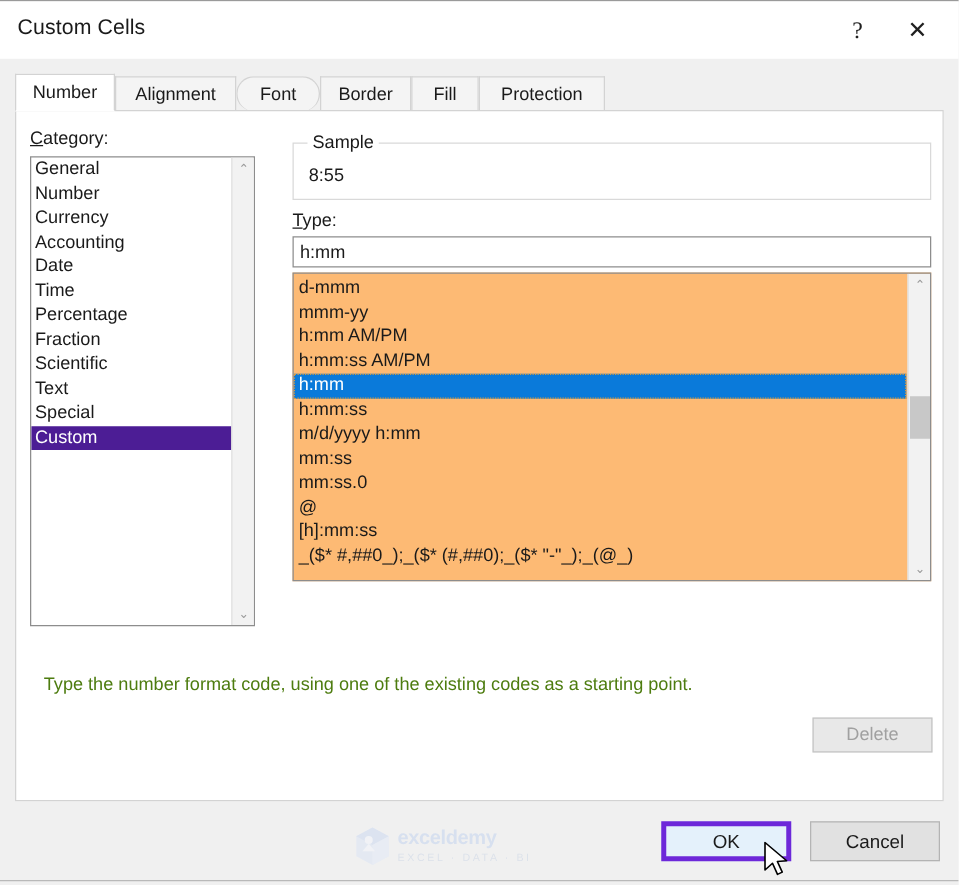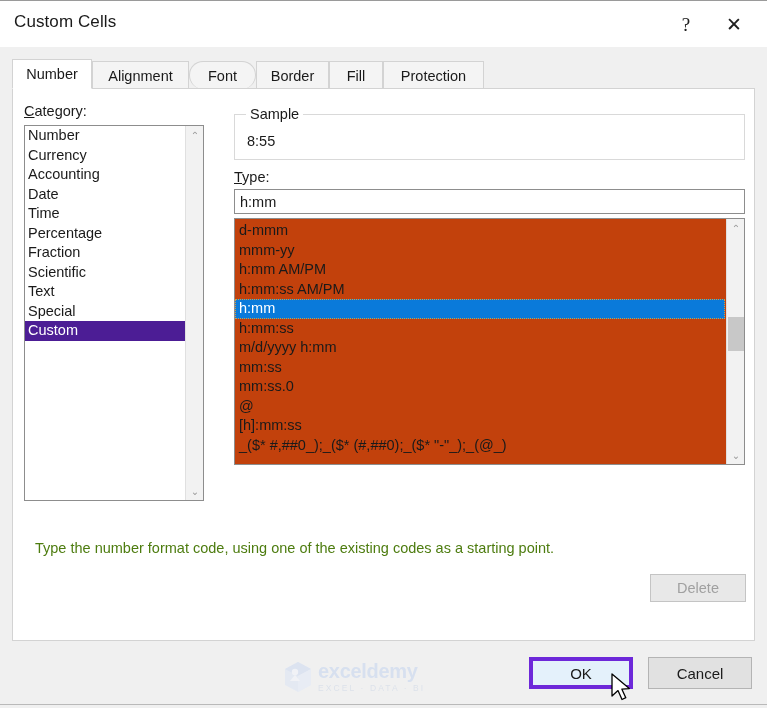--- a/index.html
+++ b/index.html
@@ -239,21 +239,21 @@
     padding: 0 5px;
     outline: none;
   }
 
   .type-list {
     position: absolute;
     left: 221px;
     top: 129px;
     width: 511px;
     height: 247px;
-    background: #c2410c;
+    background: #fdba74;
     border: 1px solid #8d8d8d;
     box-sizing: border-box;
     overflow: hidden;
     padding-left: 24px;
   }
   .type-items {
     position: absolute;
     left: 0; top: 2px;
     right: 19px;
   }
@@ -359,21 +359,21 @@
     pointer-events: none;
   }
   .wm-logo {
     width: 30px;
     height: 32px;
     flex: 0 0 auto;
     margin-right: 5px;
   }
   .wm-textblock { display: flex; flex-direction: column; }
   .wm-name {
-    font-size: 20px;
+    font-size: 16px;
     font-weight: bold;
     color: #c3d3ef;
     letter-spacing: -0.3px;
     line-height: 1;
   }
   .wm-tag {
     font-size: 8.5px;
     color: #ccd6e6;
     letter-spacing: 2.1px;
     margin-top: 3px;
@@ -426,20 +426,21 @@
         <span>Protection</span>
       </div>
     </div>
 
   <div class="panel">
 
     <div class="category-label"><span class="u">C</span><span>ategory:</span></div>
 
     <div class="category-list">
       <div class="cat-items" id="cat-items">
+          <div class="cat-item">General</div>
           <div class="cat-item">Number</div>
           <div class="cat-item">Currency</div>
           <div class="cat-item">Accounting</div>
           <div class="cat-item">Date</div>
           <div class="cat-item">Time</div>
           <div class="cat-item">Percentage</div>
           <div class="cat-item">Fraction</div>
           <div class="cat-item">Scientific</div>
           <div class="cat-item">Text</div>
           <div class="cat-item">Special</div>

